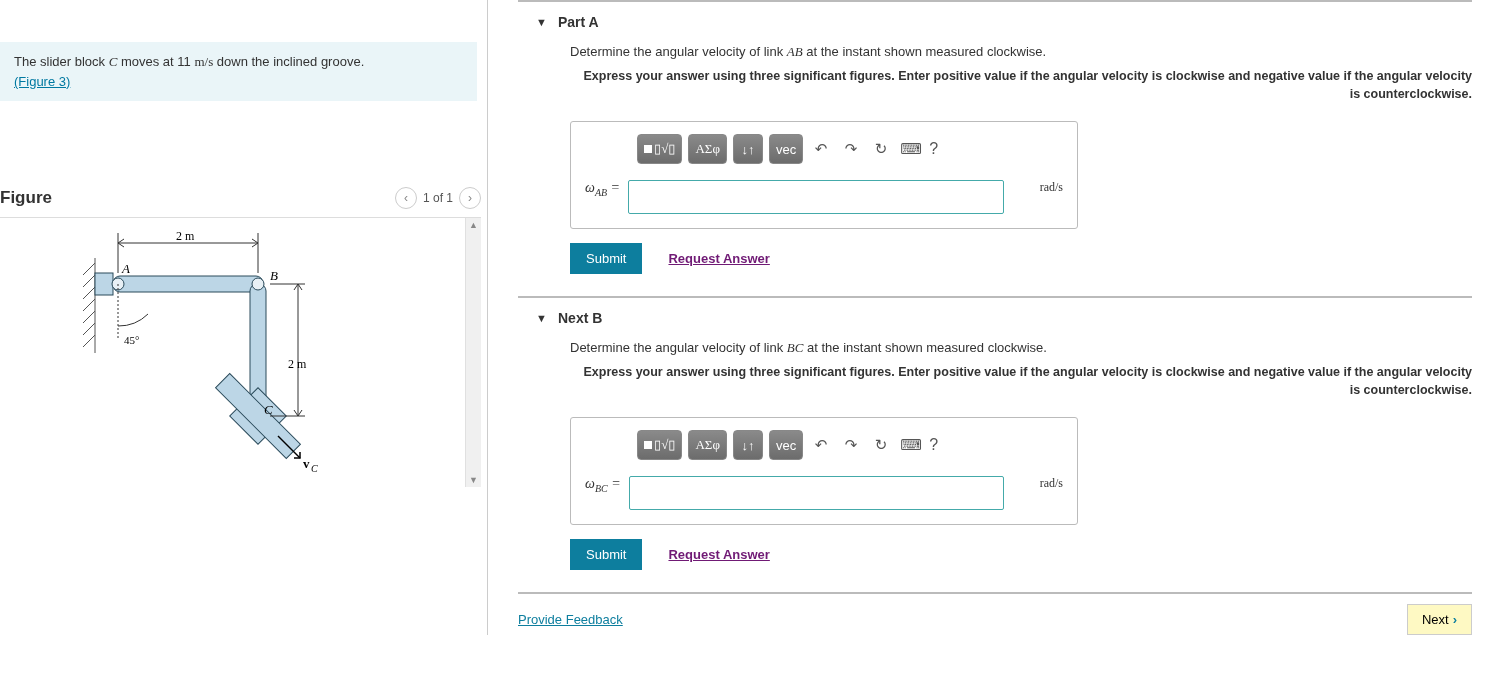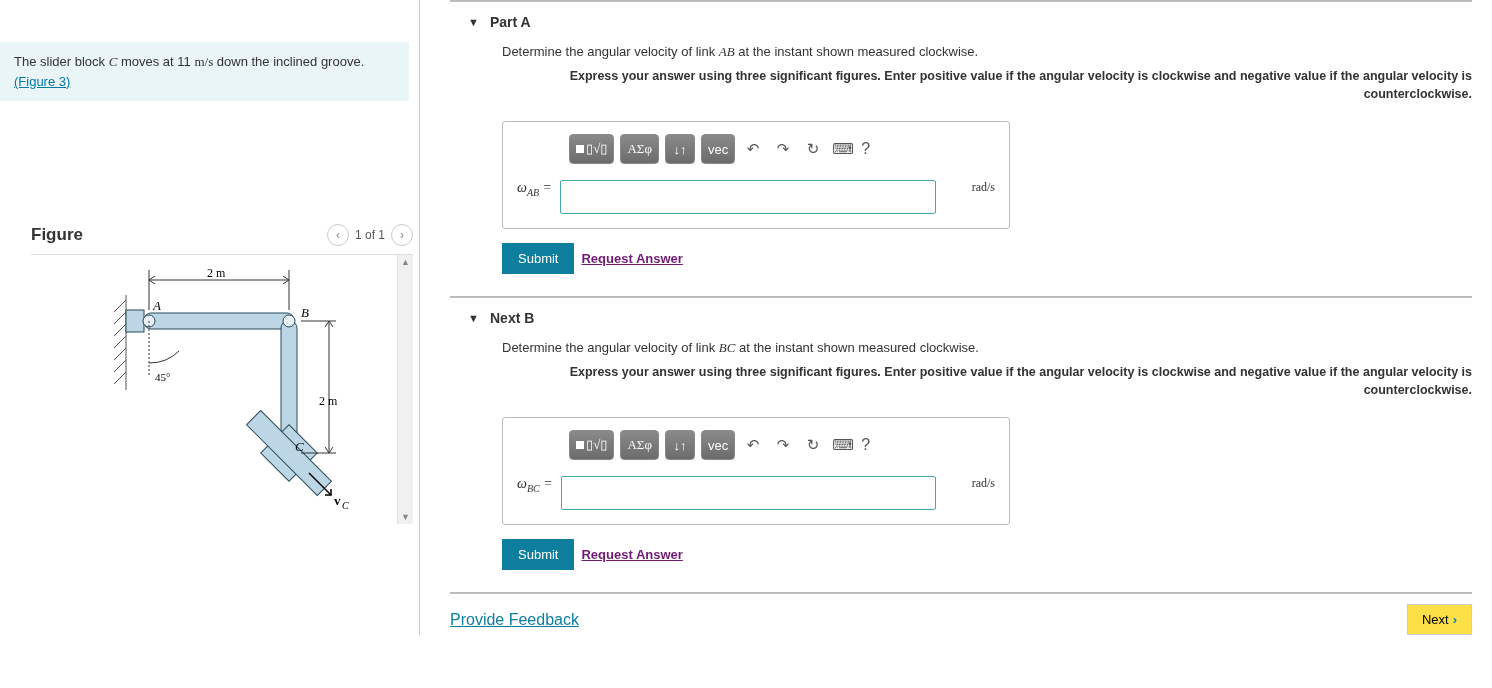--- a/index.html
+++ b/index.html
@@ -6,40 +6,40 @@
   body {
     margin: 0;
     font-family: Arial, Helvetica, sans-serif;
     font-size: 13px;
     color: #333;
     background: #fff;
     width: 1492px;
   }
   .layout { display: flex; }
   .left-col {
-    width: 420px;
+    width: 488px;
     padding: 0;
     border-right: 1px solid #ccc;
     position: relative;
   }
   .right-col { flex: 1; padding: 0 20px 0 30px; }
 
   .problem-statement {
     background: #eaf5f8;
     padding: 10px 14px;
     margin: 42px 10px 10px 0;
     font-size: 13px;
     line-height: 1.5;
   }
   .problem-statement a { color: #0079a1; text-decoration: underline; }
   .italic { font-style: italic; font-family: 'Times New Roman', serif; }
   .unit { font-family: 'Times New Roman', serif; }
   .serif { font-family: 'Times New Roman', serif; }
 
-  .figure-section { margin-top: 119px; padding-right: 6px; padding-left: 31px; }
+  .figure-section { margin-top: 82px; padding-right: 6px; }
   .figure-header {
     display: flex; align-items: center; justify-content: space-between;
     padding: 4px 0 8px 0;
   }
   .figure-title { font-size: 17px; font-weight: bold; }
   .figure-pager { display: flex; align-items: center; gap: 6px; font-size: 12px; color: #555; }
   .pager-btn {
     width: 22px; height: 22px; border: 1px solid #ccc; border-radius: 50%;
     display: inline-flex; align-items: center; justify-content: center;
     background: #fff; color: #888; cursor: pointer; font-size: 12px;
@@ -96,34 +96,34 @@
 
   .input-row { display: flex; gap: 8px; }
   .varlabel { font-style: italic; font-family: 'Times New Roman', serif; font-size: 14px; }
   .varlabel sub { font-size: 10px; font-style: italic; }
   .answer-input {
     flex: 1; height: 34px; border: 1px solid #4aa; border-radius: 2px;
     padding: 4px 6px; font-size: 14px;
   }
   .unit-label { font-family: 'Times New Roman', serif; font-size: 12px; white-space: nowrap; margin-left: 28px; }
 
-  .actions { margin-top: 14px; display: flex; align-items: center; gap: 7px; }
+  .actions { margin-top: 14px; display: flex; align-items: center; gap: 26px; }
   .submit-btn {
     background: #0d7e9e; color: #fff; border: none; padding: 8px 16px;
     font-size: 13px; cursor: pointer;
   }
   .req-link { color: #701a75; font-weight: bold; font-size: 13px; text-decoration: underline; cursor: pointer; }
 
   .bottom-bar {
     display: flex; justify-content: space-between; align-items: center;
     border-top: 2px solid #bbb; padding-top: 10px; margin-top: 8px;
   }
-  .feedback-link { color: #0d7e9e; text-decoration: underline; font-size: 16px; cursor: pointer; }
+  .feedback-link { color: #0d7e9e; text-decoration: underline; font-size: 13px; cursor: pointer; }
   .next-btn {
-    background: #fde047; border: 1px solid #ccc; padding: 7px 14px;
+    background: #fef9c3; border: 1px solid #ccc; padding: 7px 14px;
     font-size: 13px; cursor: pointer; display: inline-flex; align-items: center; gap: 4px;
   }
   .next-btn .chev { color: #0d7e9e; font-weight: bold; }
 </style>
 </head>
 <body>
 
 <div class="layout">
 
   <div class="left-col">

